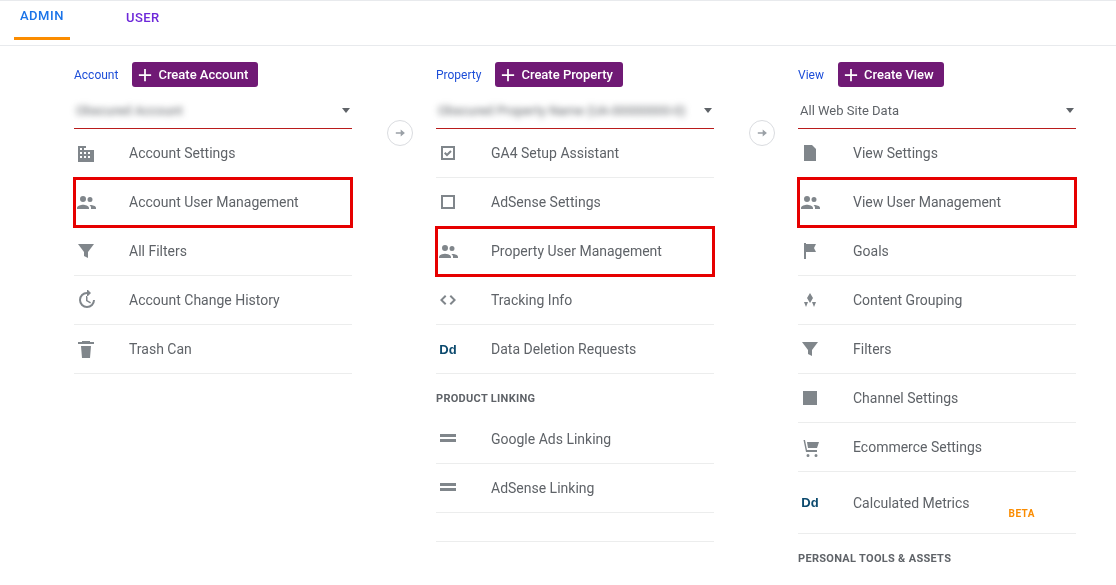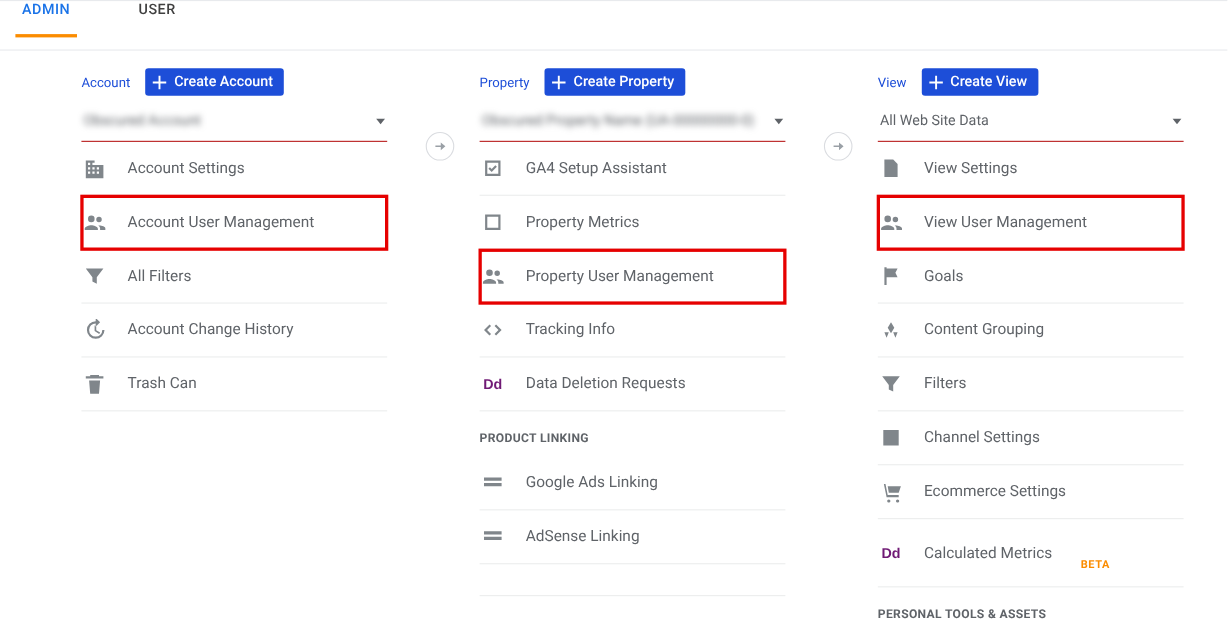--- a/index.html
+++ b/index.html
@@ -11,28 +11,28 @@
     background: #fff;
     width: 1116px;
   }
   .tabs {
     border-top: 1px solid #e8eaed;
     border-bottom: 1px solid #e8eaed;
     padding: 0 14px;
     display: flex;
     gap: 50px;
     height: 46px;
-    align-items: flex-start;
+    align-items: center;
   }
   .tab {
     padding: 0 6px 14px 6px;
     font-size: 13px;
     font-weight: 500;
     letter-spacing: .5px;
-    color: #404040;
+    color: #6d28d9;
     cursor: pointer;
     position: relative;
     top: 1px;
   }
   .tab.active {
     color: #1a73e8;
     border-bottom: 3px solid #fb8c00;
   }
   .columns {
     display: flex;
@@ -50,21 +50,21 @@
     display: flex;
     align-items: center;
     gap: 14px;
     margin-bottom: 10px;
   }
   .col-label {
     font-size: 12px;
     color: #1d4ed8;
   }
   .create-btn {
-    background: #1d4ed8;
+    background: #701a75;
     color: #fff;
     border-radius: 3px;
     padding: 5px 10px 5px 6px;
     display: inline-flex;
     align-items: center;
     gap: 6px;
     cursor: pointer;
     font-size: 13px;
     font-weight: 500;
   }
@@ -84,28 +84,28 @@
   }
   .blur { filter: blur(3px); color: #9aa0a6; }
   .caret {
     width: 0; height: 0; border-left: 4px solid transparent;
     border-right: 4px solid transparent; border-top: 5px solid #5f6368;
   }
   .menu { list-style: none; padding: 0; margin: 0; }
   .menu li {
     display: flex;
     align-items: center;
-    gap: 20px;
+    gap: 33px;
     padding: 14px 2px;
     border-bottom: 1px solid #eceded;
     cursor: pointer;
     color: #5f6368;
     font-size: 14px;
   }
-  .menu li .ic { width: 20px; height: 20px; fill: #80868b; color:#701a75; flex: 0 0 20px; display:flex; align-items:center; justify-content:center;}
+  .menu li .ic { width: 20px; height: 20px; fill: #80868b; color:#0c4a6e; flex: 0 0 20px; display:flex; align-items:center; justify-content:center;}
   .highlight { outline: 3px solid #e60000; outline-offset: -2px; }
   .section-label {
     font-size: 11px;
     font-weight: 700;
     letter-spacing: .3px;
     color: #5f6368;
     padding: 18px 0 10px 0;
   }
   .transfer-btn {
     position: absolute;
@@ -283,21 +283,21 @@
             </svg>
           </span>
         <span>GA4 Setup Assistant</span>
       </li>
       <li>
         <span class="ic">
             <svg viewBox="0 0 20 20">
               <use href="#i-square"></use>
             </svg>
           </span>
-        <span>Property Metrics</span>
+        <span>AdSense Settings</span>
       </li>
       <li class="highlight">
         <span class="ic">
             <svg viewBox="0 0 20 20">
               <use href="#i-people"></use>
             </svg>
           </span>
         <span>Property User Management</span>
       </li>
       <li>

